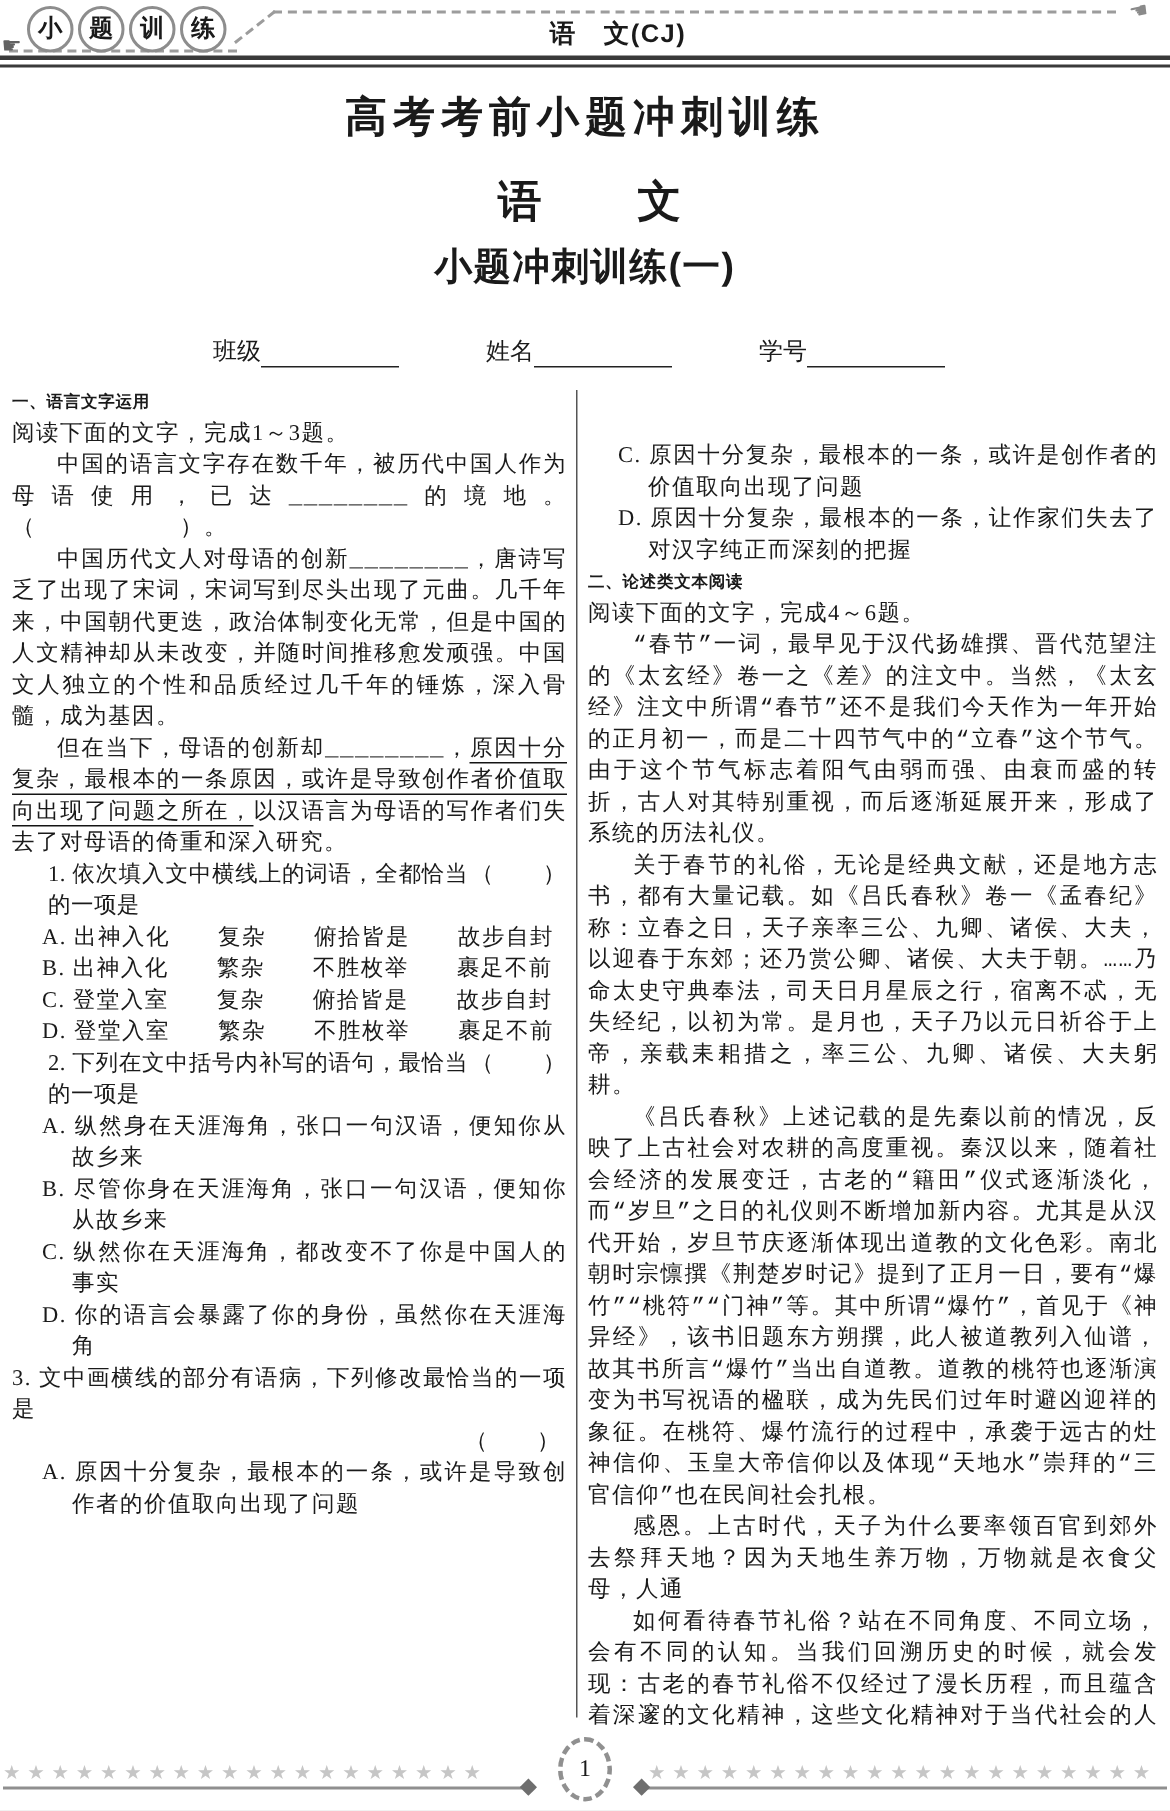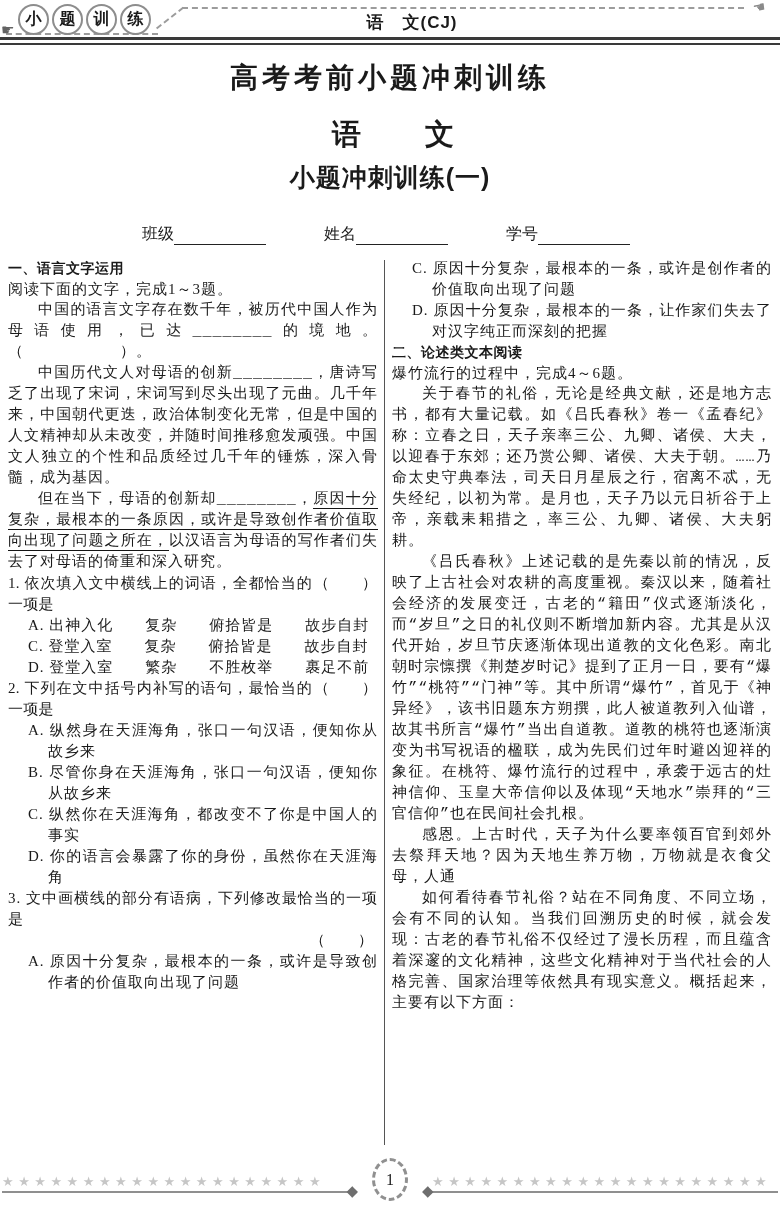--- a/index.html
+++ b/index.html
@@ -33,26 +33,26 @@
   .student-row{position:absolute;top:224px;left:142px;width:488px;display:flex;
         justify-content:space-between;font-size:16px;gap:37px;}
   .student-field{white-space:nowrap;}
   .blank-line{display:inline-block;width:92px;height:1em;border-bottom:1.5px solid #222;vertical-align:bottom;}
 
   
   .columns{position:absolute;top:258px;left:8px;right:8px;bottom:56px;display:flex;overflow:hidden;}
   .col{font-size:15px;line-height:21px;text-align:justify;letter-spacing:1px;overflow:hidden;}
   .col.left{width:370px;}
   .divider{width:0;border-left:1.5px solid #555;margin:2px 7px 6px 6px;}
-  .col.right{flex:1;}
+  .col.right{flex:1;margin-top:36px;}
   .col p{margin:0;}
   .indent{text-indent:2em;font-family:Liberation Mono, monospace;}
-  .sec-head{margin:0;font-family:"Liberation Sans",sans-serif;font-weight:bold;font-size:14px;letter-spacing:0.5px;}
+  .sec-head{margin:0;font-family:"Liberation Sans",sans-serif;font-weight:bold;font-size:11px;letter-spacing:0.5px;}
   .u{border-bottom:1px solid #141414;}
-  .q-stem{display:flex;}
+  .q-stem{display:flex;margin-left:24px;}
   .q-stem .stem{flex:1;letter-spacing:0.3px;}
   .q-stem .bk{white-space:nowrap;margin-left:2px;}
   .bracket-line{text-align:right;padding-right:4px;}
   .option{padding-left:40px;text-indent:-20px;}
 
   
   .footer{position:absolute;left:0;right:0;bottom:6px;height:48px;display:flex;align-items:flex-end;}
   .star-side{position:relative;flex:1;height:32px;}
   .stars{position:absolute;left:2px;right:12px;bottom:8px;border-bottom:2px solid #8f8f8f;
         color:#c6c6c6;font-size:13px;letter-spacing:4.5px;white-space:nowrap;overflow:hidden;padding-bottom:1px;}
@@ -101,20 +101,21 @@
       <p>阅读下面的文字，完成1～3题。</p>
       <p class="indent">中国的语言文字存在数千年，被历代中国人作为母语使用，已达________的境地。（　　　　　　）。</p>
       <p class="indent">中国历代文人对母语的创新________，唐诗写乏了出现了宋词，宋词写到尽头出现了元曲。几千年来，中国朝代更迭，政治体制变化无常，但是中国的人文精神却从未改变，并随时间推移愈发顽强。中国文人独立的个性和品质经过几千年的锤炼，深入骨髓，成为基因。</p>
       <p class="indent"><span>但在当下，母语的创新却________，</span><span class="u">原因十分复杂，最根本的一条原因，或许是导致创作者价值取向出现了问题之所在，</span><span>以汉语言为母语的写作者们失去了对母语的倚重和深入研究。</span></p>
 
       <div class="q-stem">
         <span class="stem">1. 依次填入文中横线上的词语，全都恰当的一项是</span>
         <span class="bk">（　　）</span>
       </div>
       <div class="option">A. 出神入化　　复杂　　俯拾皆是　　故步自封</div>
+      <div class="option">B. 出神入化　　繁杂　　不胜枚举　　裹足不前</div>
       <div class="option">C. 登堂入室　　复杂　　俯拾皆是　　故步自封</div>
       <div class="option">D. 登堂入室　　繁杂　　不胜枚举　　裹足不前</div>
 
       <div class="q-stem">
         <span class="stem">2. 下列在文中括号内补写的语句，最恰当的一项是</span>
         <span class="bk">（　　）</span>
       </div>
       <div class="option">A. 纵然身在天涯海角，张口一句汉语，便知你从故乡来</div>
       <div class="option">B. 尽管你身在天涯海角，张口一句汉语，便知你从故乡来</div>
       <div class="option">C. 纵然你在天涯海角，都改变不了你是中国人的事实</div>
@@ -127,21 +128,22 @@
       <div class="option">A. 原因十分复杂，最根本的一条，或许是导致创作者的价值取向出现了问题</div>
 
     </div>
 
     <div class="divider"></div>
 
     <div class="col right">
       <div class="option">C. 原因十分复杂，最根本的一条，或许是创作者的价值取向出现了问题</div>
       <div class="option">D. 原因十分复杂，最根本的一条，让作家们失去了对汉字纯正而深刻的把握</div>
       <p class="sec-head">二、论述类文本阅读</p>
-      <p>爆竹流行的过程中，完成4～6题。</p>
+      <p>阅读下面的文字，完成4～6题。</p>
+      <p class="indent">“春节”一词，最早见于汉代扬雄撰、晋代范望注的《太玄经》卷一之《差》的注文中。当然，《太玄经》注文中所谓“春节”还不是我们今天作为一年开始的正月初一，而是二十四节气中的“立春”这个节气。由于这个节气标志着阳气由弱而强、由衰而盛的转折，古人对其特别重视，而后逐渐延展开来，形成了系统的历法礼仪。</p>
       <p class="indent">关于春节的礼俗，无论是经典文献，还是地方志书，都有大量记载。如《吕氏春秋》卷一《孟春纪》称：立春之日，天子亲率三公、九卿、诸侯、大夫，以迎春于东郊；还乃赏公卿、诸侯、大夫于朝。……乃命太史守典奉法，司天日月星辰之行，宿离不忒，无失经纪，以初为常。是月也，天子乃以元日祈谷于上帝，亲载耒耜措之，率三公、九卿、诸侯、大夫躬耕。</p>
       <p class="indent">《吕氏春秋》上述记载的是先秦以前的情况，反映了上古社会对农耕的高度重视。秦汉以来，随着社会经济的发展变迁，古老的“籍田”仪式逐渐淡化，而“岁旦”之日的礼仪则不断增加新内容。尤其是从汉代开始，岁旦节庆逐渐体现出道教的文化色彩。南北朝时宗懔撰《荆楚岁时记》提到了正月一日，要有“爆竹”“桃符”“门神”等。其中所谓“爆竹”，首见于《神异经》，该书旧题东方朔撰，此人被道教列入仙谱，故其书所言“爆竹”当出自道教。道教的桃符也逐渐演变为书写祝语的楹联，成为先民们过年时避凶迎祥的象征。在桃符、爆竹流行的过程中，承袭于远古的灶神信仰、玉皇大帝信仰以及体现“天地水”崇拜的“三官信仰”也在民间社会扎根。</p>
       <p class="indent">感恩。上古时代，天子为什么要率领百官到郊外去祭拜天地？因为天地生养万物，万物就是衣食父母，人通</p>
       <p class="indent">如何看待春节礼俗？站在不同角度、不同立场，会有不同的认知。当我们回溯历史的时候，就会发现：古老的春节礼俗不仅经过了漫长历程，而且蕴含着深邃的文化精神，这些文化精神对于当代社会的人格完善、国家治理等依然具有现实意义。概括起来，主要有以下方面：</p>
     </div>
   </div>
 
   <div class="footer">
     <div class="star-side lside">
       <div class="stars">★★★★★★★★★★★★★★★★★★★★</div>

